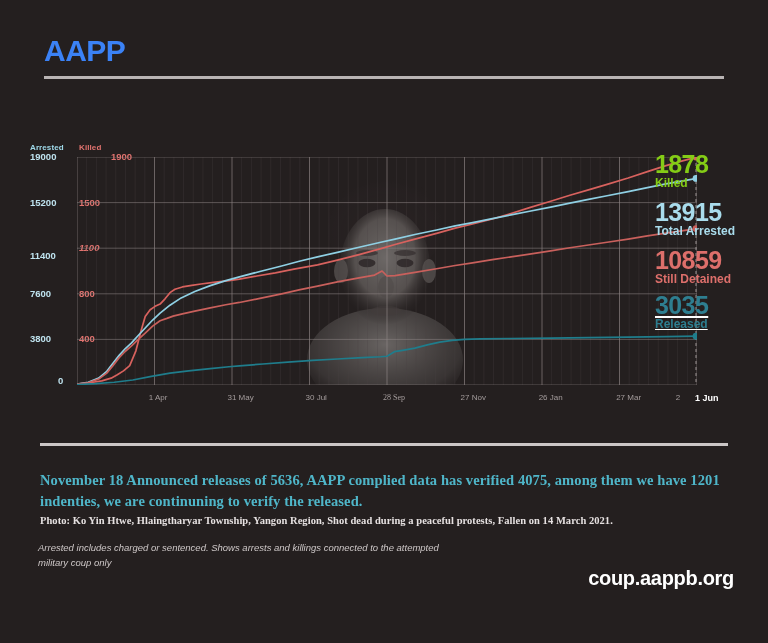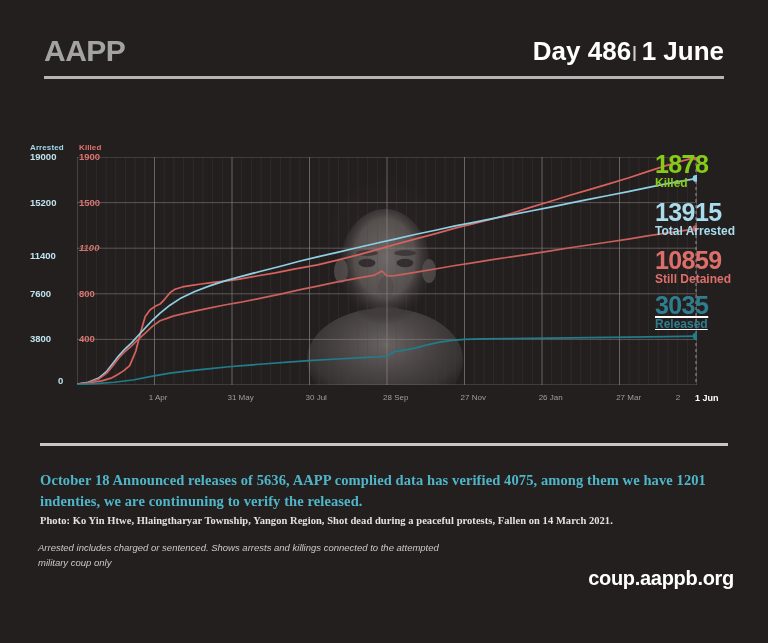--- a/index.html
+++ b/index.html
@@ -29,21 +29,21 @@
     width: 680px;
     height: 46px;
     display: flex;
     align-items: center;
     justify-content: space-between;
   }
   .brand {
     font-size: 30px;
     font-weight: bold;
     letter-spacing: -0.5px;
-    color: #a3a3a3;
+    color: #3b82f6;
   }
   .daywrap {
     font-size: 26px;
     font-weight: bold;
     color: #ffffff;
     display: flex;
     align-items: baseline;
     white-space: nowrap;
   }
   .daysep {
@@ -224,45 +224,40 @@
     letter-spacing: -0.3px;
   }
 </style>
 </head>
 <body>
 
 <div class="page">
 
   <div class="header">
     <div class="brand">AAPP</div>
-    <div class="daywrap">
-      <span>Day 486</span>
-      <span class="daysep">|</span>
-      <span>1 June</span>
-    </div>
   </div>
   <div class="rule-top"></div>
 
   <div class="chart-area">
     <div class="axis-head arrested">Arrested</div>
     <div class="axis-head killed">Killed</div>
 
     <div id="ylabels-left">
         <div class="ylab arrested" style="top: 191.4px;">3800</div>
         <div class="ylab arrested" style="top: 145.8px;">7600</div>
         <div class="ylab arrested" style="top: 100.2px; margin-top: 8px;">11400</div>
         <div class="ylab arrested" style="top: 54.6px;">15200</div>
         <div class="ylab arrested" style="top: 9px;">19000</div>
       </div>
     <div id="ylabels-right">
         <div class="ylab killed" style="top: 191.4px;">400</div>
         <div class="ylab killed" style="top: 145.8px;">800</div>
         <div class="ylab killed" style="top: 100.2px; font-style: italic;">1100</div>
         <div class="ylab killed" style="top: 54.6px;">1500</div>
-        <div class="ylab killed" style="top: 9px;">1900</div>
+        <div class="ylab killed" style="top: 9px; margin-left: 32px;">1900</div>
       </div>
 
     <div class="plot">
       <svg class="photo-wm" viewBox="0 0 180 235">
         <defs>
           <radialGradient id="headG" cx="50%" cy="42%" r="58%">
             <stop offset="0%" stop-color="#d8d4d0"></stop>
             <stop offset="58%" stop-color="#a09a96"></stop>
             <stop offset="100%" stop-color="#241f1f" stop-opacity="0"></stop>
           </radialGradient>
@@ -371,21 +366,21 @@
           <circle cx="619" cy="71.59199999999998" r="3.4" fill="#c9605c"></circle>
           <circle cx="619" cy="179.208" r="3.4" fill="#1f7d8c"></circle>
         </svg>
     </div>
 
     <div class="xzero">0</div>
     <div id="xlabels">
         <div class="xlab" style="left: 118.7px; top: 250px;">1 Apr</div>
         <div class="xlab" style="left: 197.44px; top: 250px;">31 May</div>
         <div class="xlab" style="left: 275.56px; top: 250px;">30 Jul</div>
-        <div class="xlab" style="left: 353.06px; top: 250px;">28 Sep</div>
+        <div class="xlab" style="left: 353.06px; top: 250px; font-family: Liberation Serif, serif;">28 Sep</div>
         <div class="xlab" style="left: 430.56px; top: 250px;">27 Nov</div>
         <div class="xlab" style="left: 508.68px; top: 250px;">26 Jan</div>
         <div class="xlab" style="left: 586.18px; top: 250px;">27 Mar</div>
         <div class="xlab" style="left: 645.7px; top: 250px;">2</div>
         <div class="xlab final" style="left: 665px; top: 250px;">1 Jun</div>
       </div>
   </div>
 
   <div class="callouts">
     <div class="callout c-killed">
@@ -400,18 +395,18 @@
       <div class="num">10859</div>
       <div class="cap">Still Detained</div>
     </div>
     <div class="callout c-released">
       <div class="num">3035</div>
       <div class="cap">Released</div>
     </div>
   </div>
 
   <div class="rule-bottom"></div>
-  <div class="note-main">October 18 Announced releases of 5636, AAPP complied data has verified 4075, among them we have 1201 indenties, we are continuning to verify the released.</div>
+  <div class="note-main">November 18 Announced releases of 5636, AAPP complied data has verified 4075, among them we have 1201 indenties, we are continuning to verify the released.</div>
   <div class="note-photo">Photo: Ko Yin Htwe, Hlaingtharyar Township, Yangon Region, Shot dead during a peaceful protests, Fallen on  14 March 2021.</div>
   <div class="note-disc">Arrested includes charged or sentenced. Shows arrests and killings connected to the attempted military coup only</div>
   <div class="site">coup.aappb.org</div>
 
 </div>
 
 </body></html>

